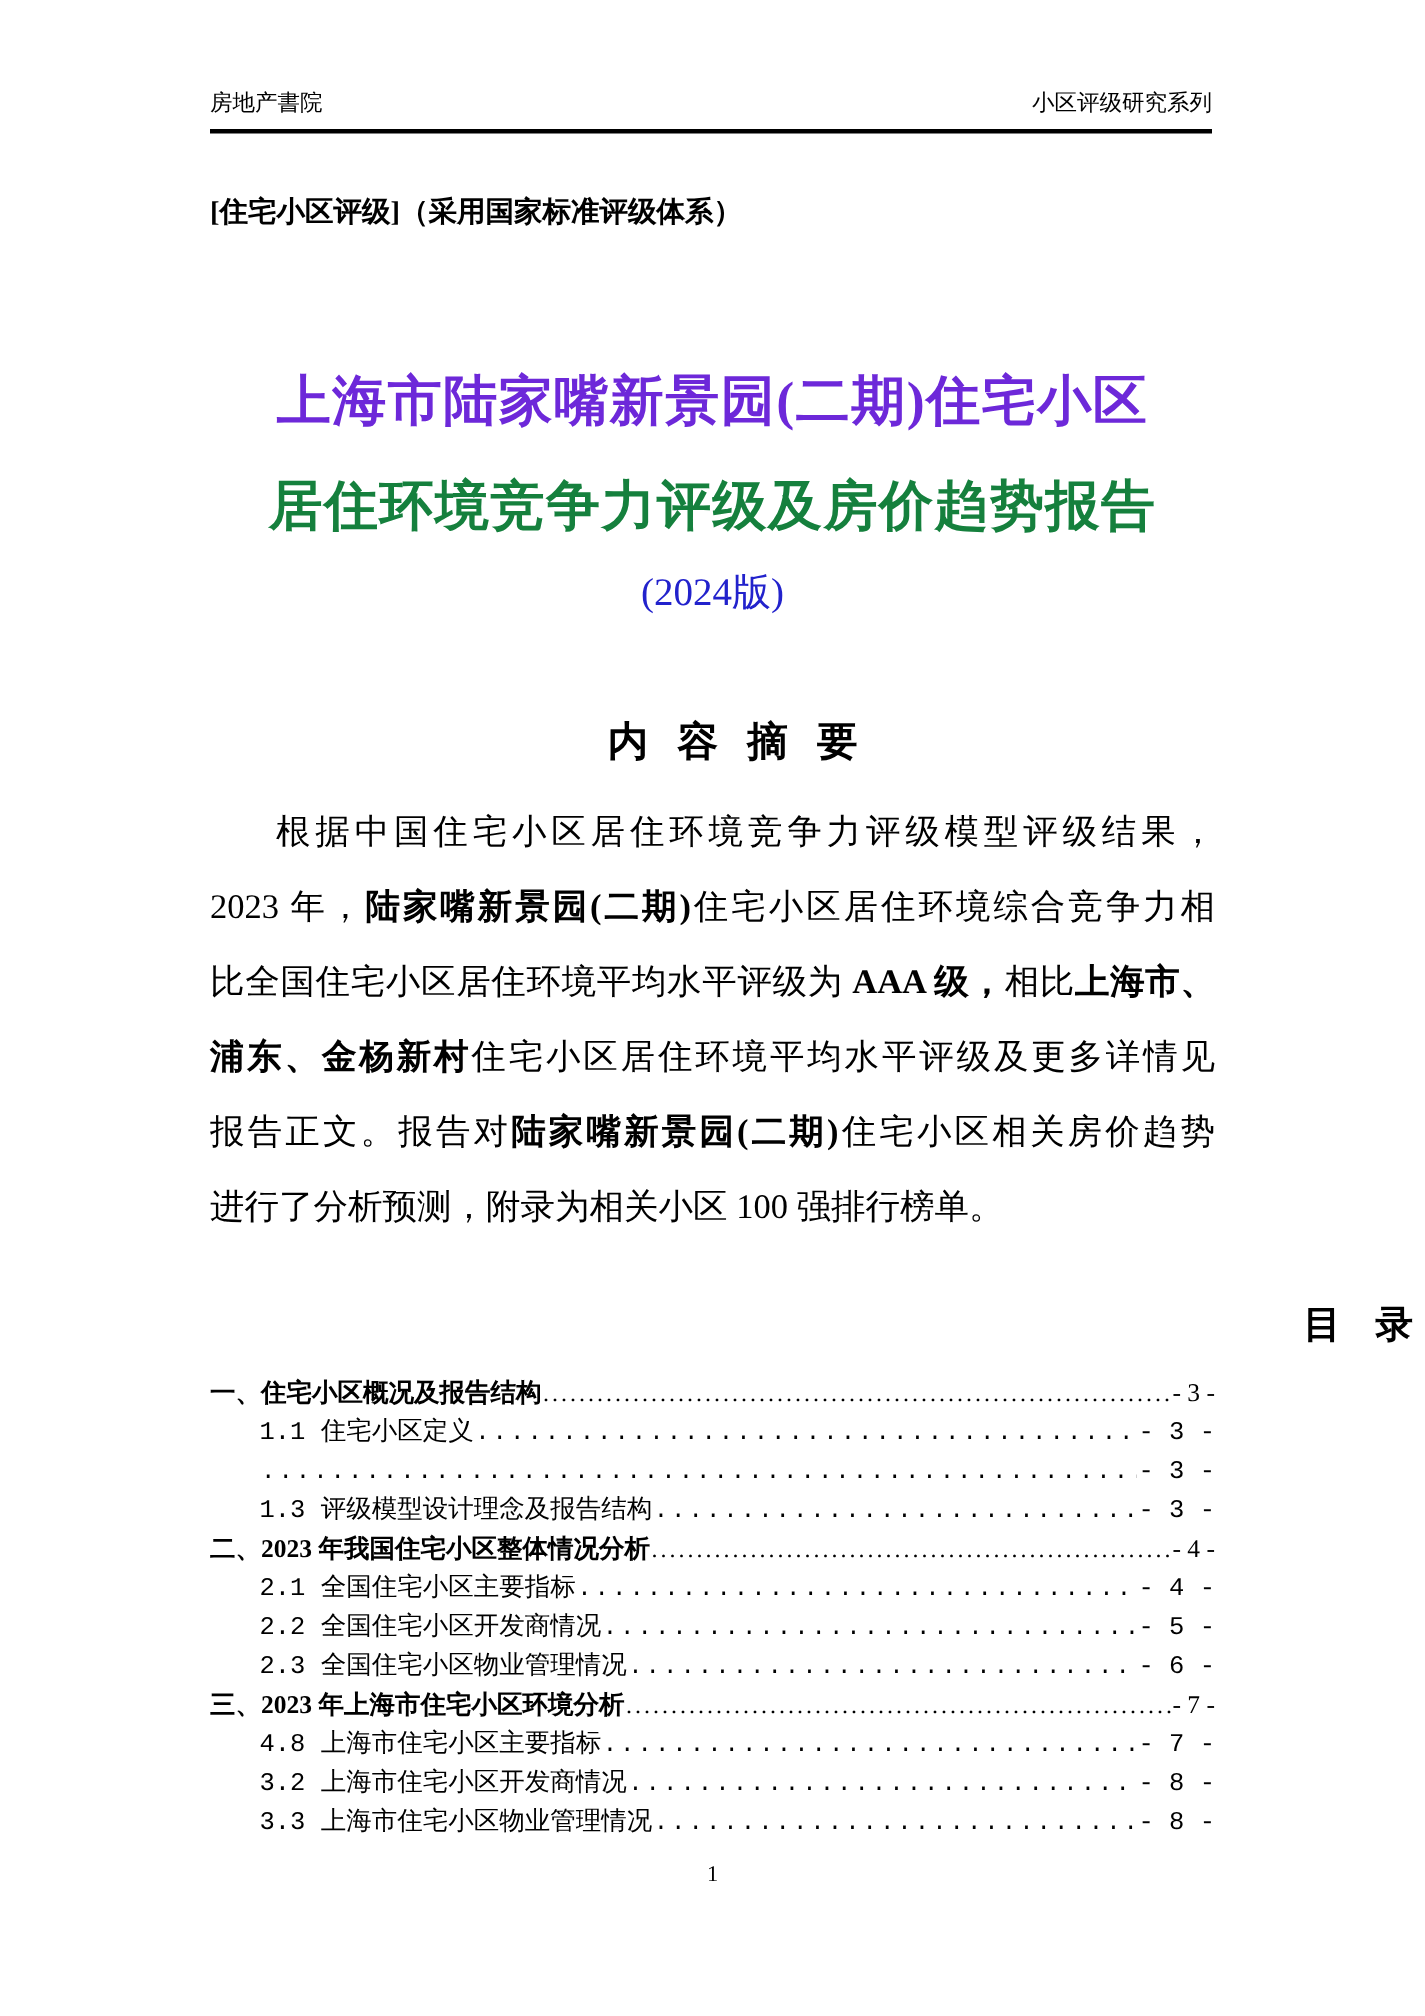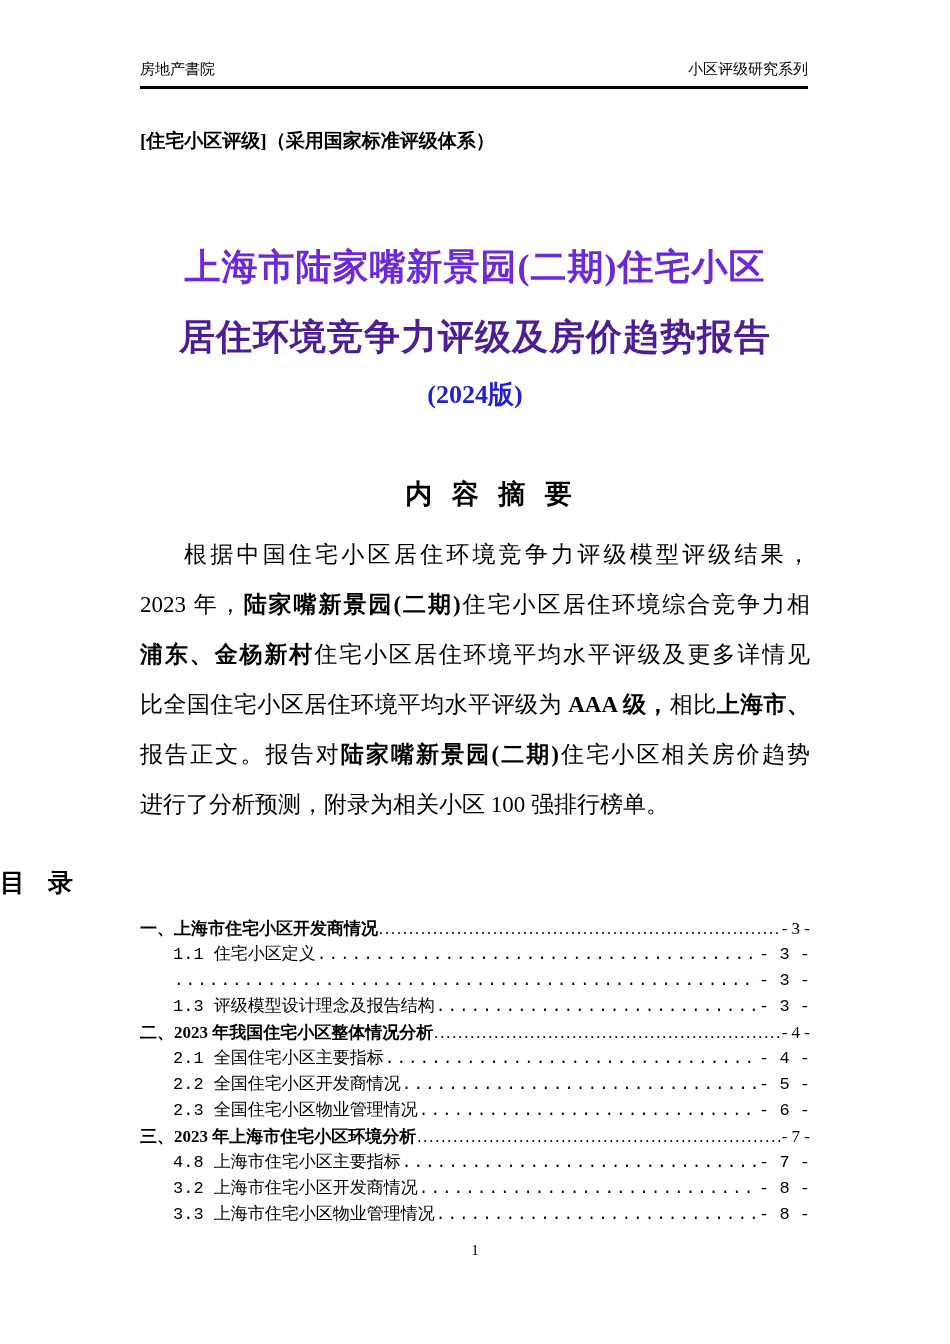--- a/index.html
+++ b/index.html
@@ -32,21 +32,21 @@
   
   .title-block {
     position:absolute; left:0; top:232px; width:950px;
     text-align:center;
   }
   .title-line {
     font-size:36px; font-weight:bold; line-height:70px;
     letter-spacing:1px;
   }
   .title-edition {
-    font-size:26px; font-weight:bold; line-height:46px;
+    font-size:26px; font-weight:normal; line-height:46px;
   }
 
   
   .summary-heading {
     position:absolute; left:0; top:476px; width:950px;
     text-align:center;
     font-family:"Liberation Sans","DejaVu Sans",sans-serif;
     font-size:27px; font-weight:bold; letter-spacing:6px;padding-left:33px;
   }
   .summary {
@@ -60,21 +60,21 @@
     text-align-last:justify;
     white-space:nowrap;
   }
   .summary .line.indent { text-indent:44px; }
   .summary .line.last { text-align-last:left; }
   .summary .b { font-weight:bold; }
 
   
   .toc-heading {
     position:absolute; left:0; top:866px; width:950px;
-    text-align:left;
+    text-align:right;
     font-family:"Liberation Sans","DejaVu Sans",sans-serif;
     font-size:25px; font-weight:bold; letter-spacing:8px;
   }
   .toc {
     position:absolute; left:140px; top:916px; width:670px;
     font-size:17px;
   }
   .toc-row {
     display:flex; align-items:baseline;
     line-height:26px; height:26px;
@@ -106,52 +106,52 @@
 
   <div class="header">
     <span>房地产書院</span>
     <span>小区评级研究系列</span>
   </div>
 
   <div class="report-type">[住宅小区评级]（采用国家标准评级体系）</div>
 
   <div class="title-block">
     <div class="title-line" style="color: #6d28d9;">上海市陆家嘴新景园(二期)住宅小区</div>
-    <div class="title-line" style="color: #4c1d95;">居住环境竞争力评级及房价趋势报告</div>
+    <div class="title-line" style="color: #15803d;">居住环境竞争力评级及房价趋势报告</div>
     <div class="title-edition" style="color: rgb(34, 34, 204);">(2024版)</div>
   </div>
 
   <div class="summary-heading">内 容 摘 要</div>
 
   <div class="summary">
     <div class="line indent">
       <span>根据中国住宅小区居住环境竞争力评级模型评级结果，</span>
     </div>
     <div class="line">
       <span>2023 年，</span><span class="b">陆家嘴新景园(二期)</span><span>住宅小区居住环境综合竞争力相</span>
     </div>
     <div class="line">
+      <span>比全国住宅小区居住环境平均水平评级为 </span><span class="b">AAA 级，</span><span>相比</span><span class="b">上海市、</span>
+    </div>
+    <div class="line">
       <span class="b">浦东、金杨新村</span><span>住宅小区居住环境平均水平评级及更多详情见</span>
-    </div>
-    <div class="line">
-      <span>比全国住宅小区居住环境平均水平评级为 </span><span class="b">AAA 级，</span><span>相比</span><span class="b">上海市、</span>
     </div>
     <div class="line">
       <span>报告正文。报告对</span><span class="b">陆家嘴新景园(二期)</span><span>住宅小区相关房价趋势</span>
     </div>
     <div class="line last">
       <span>进行了分析预测，附录为相关小区 100 强排行榜单。</span>
     </div>
   </div>
 
   <div class="toc-heading">目 录</div>
 
   <div class="toc">
     <div class="toc-row lvl1">
-      <span class="toc-title">一、上海市住宅小区开发商情况</span>
+      <span class="toc-title">一、住宅小区概况及报告结构</span>
         <span class="toc-leader"></span>
         <span class="toc-page">- 3 -</span>
     </div>
     <div class="toc-row lvl2">
       <span class="toc-title">1.1 住宅小区定义</span>
         <span class="toc-leader"></span>
         <span class="toc-page">- 3 -</span>
     </div>
     <div class="toc-row lvl2">
         <span class="toc-leader"></span>

